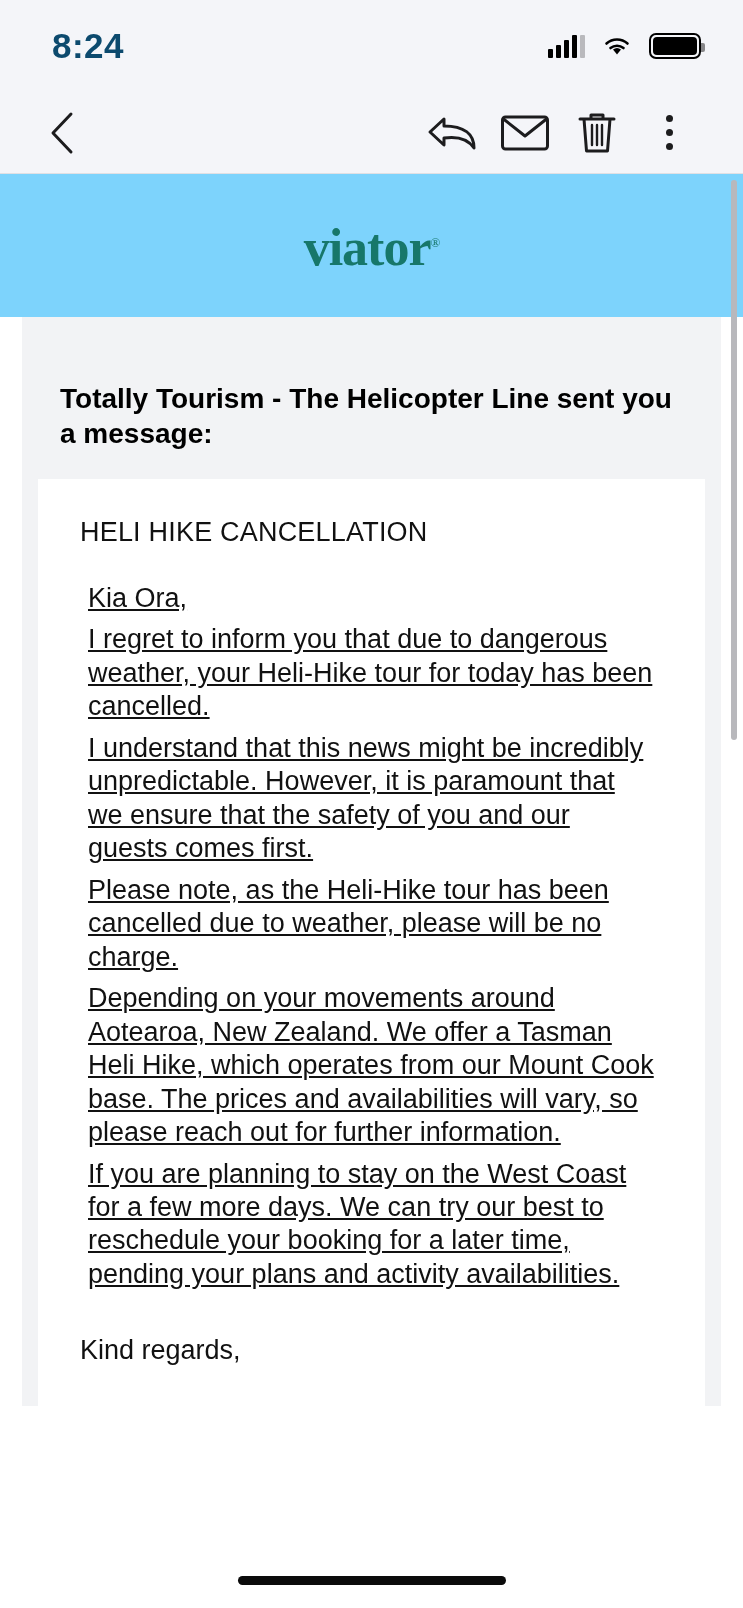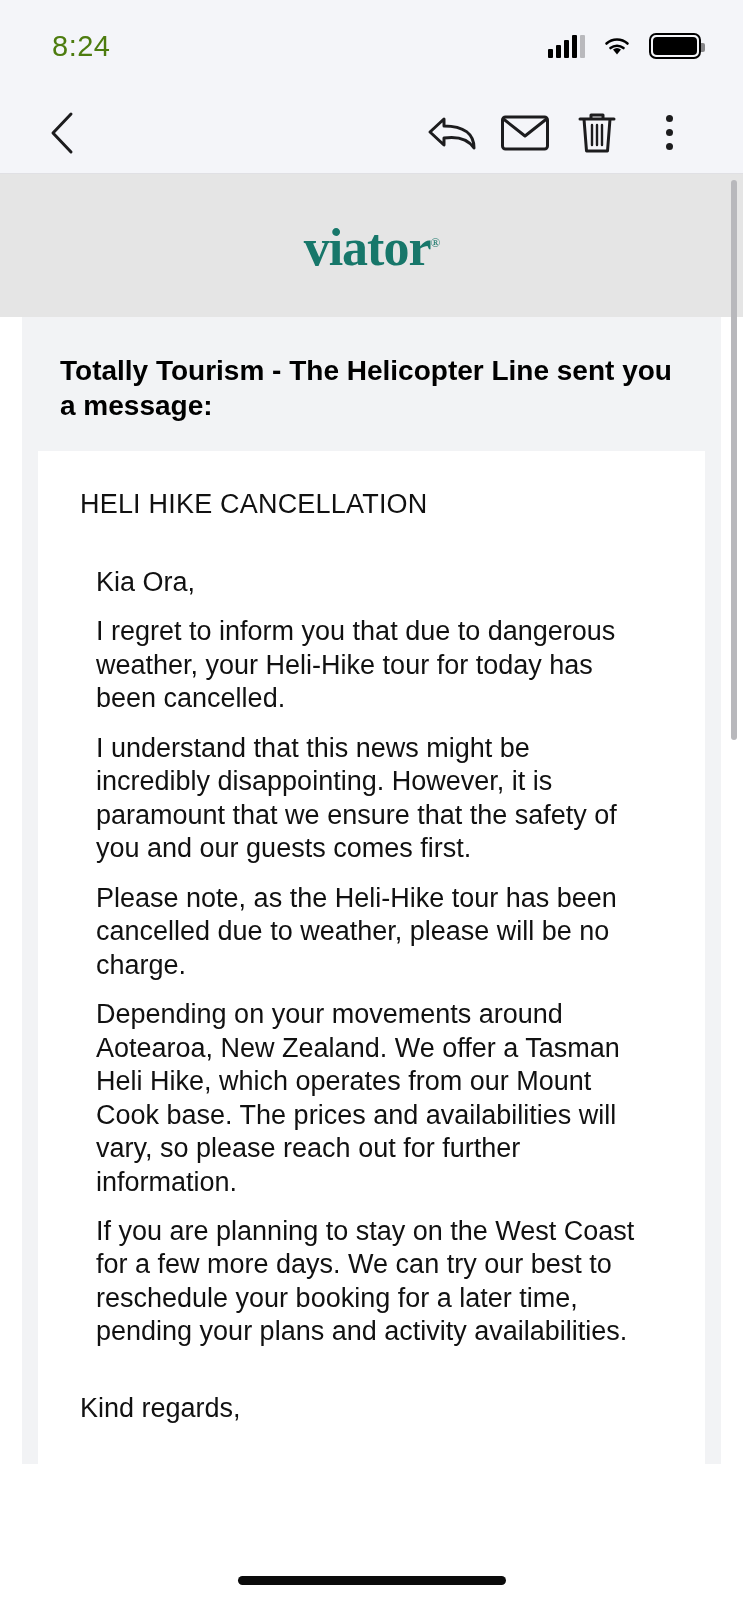--- a/index.html
+++ b/index.html
@@ -23,24 +23,24 @@
   .status-bar {
     height: 92px;
     background: #f4f5f9;
     display: flex;
     align-items: center;
     justify-content: space-between;
     padding: 0 42px 0 52px;
     flex: none;
   }
   .status-time {
-    font-size: 29px;
-    font-weight: normal;
+    font-size: 35px;
+    font-weight: bold;
     letter-spacing: 0.5px;
-    color: #4d7c0f;
+    color: #0c4a6e;
   }
   .status-right {
     display: flex;
     align-items: center;
     gap: 16px;
   }
   .signal-bars {
     display: flex;
     align-items: flex-end;
     gap: 3px;
@@ -115,21 +115,21 @@
   
   .content {
     position: relative;
     flex: 1;
     background: #ffffff;
     overflow: hidden;
   }
   .brand {
     text-align: center;
     padding: 44px 0 40px;
-    background: #e5e5e5;
+    background: #7dd3fc;
   }
   .brand-word {
     font-family: "Liberation Serif", serif;
     font-size: 52px;
     font-weight: bold;
     color: #17776a;
     letter-spacing: -1px;
     position: relative;
     display: inline-block;
   }
@@ -144,38 +144,39 @@
     margin: 0 22px;
     background: #f2f3f5;
     padding: 30px 0 0 0;
   }
   .email-subject {
     font-size: 28px;
     font-weight: bold;
     line-height: 1.25;
     color: #000;
     padding: 6px 38px 28px 38px;
+    margin-top: 28px;
   }
   .email-inner {
     background: #ffffff;
     margin: 0 16px;
     padding: 38px 42px 40px 42px;
   }
   .msg-title {
     font-size: 27px;
     color: #111;
-    margin-bottom: 46px;
+    margin-bottom: 34px;
     letter-spacing: .2px;
   }
   .msg-body p {
     font-size: 27px;
     line-height: 1.24;
     color: #111;
   }
-  .msg-body p.tight { margin: 16px; }
+  .msg-body p.tight { margin: 8px; text-decoration: underline; }
   .signoff {
     font-size: 27px;
     color: #111;
     margin-top: 44px;
   }
 
   
   .scrollbar {
     position: absolute;
     right: 6px;
@@ -278,21 +279,21 @@
     </div>
 
     <div class="email-card">
       <div class="email-subject">Totally Tourism - The Helicopter Line sent you a message:</div>
 
       <div class="email-inner">
         <div class="msg-title">HELI HIKE CANCELLATION</div>
         <div class="msg-body">
           <p class="tight">Kia Ora,</p>
           <p class="tight">I regret to inform you that due to dangerous weather, your Heli-Hike tour for today has been cancelled.</p>
-          <p class="tight">I understand that this news might be incredibly disappointing. However, it is paramount that we ensure that the safety of you and our guests comes first.</p>
+          <p class="tight">I understand that this news might be incredibly unpredictable. However, it is paramount that we ensure that the safety of you and our guests comes first.</p>
           <p class="tight">Please note, as the Heli-Hike tour has been cancelled due to weather, please will be no charge.</p>
           <p class="tight">Depending on your movements around Aotearoa, New Zealand. We offer a Tasman Heli Hike, which operates from our Mount Cook base. The prices and availabilities will vary, so please reach out for further information.</p>
           <p class="tight">If you are planning to stay on the West Coast for a few more days. We can try our best to reschedule your booking for a later time, pending your plans and activity availabilities.</p>
         </div>
         <div class="signoff">Kind regards,</div>
       </div>
     </div>
 
     <div class="scrollbar"></div>
     <div class="clip-fade"></div>

